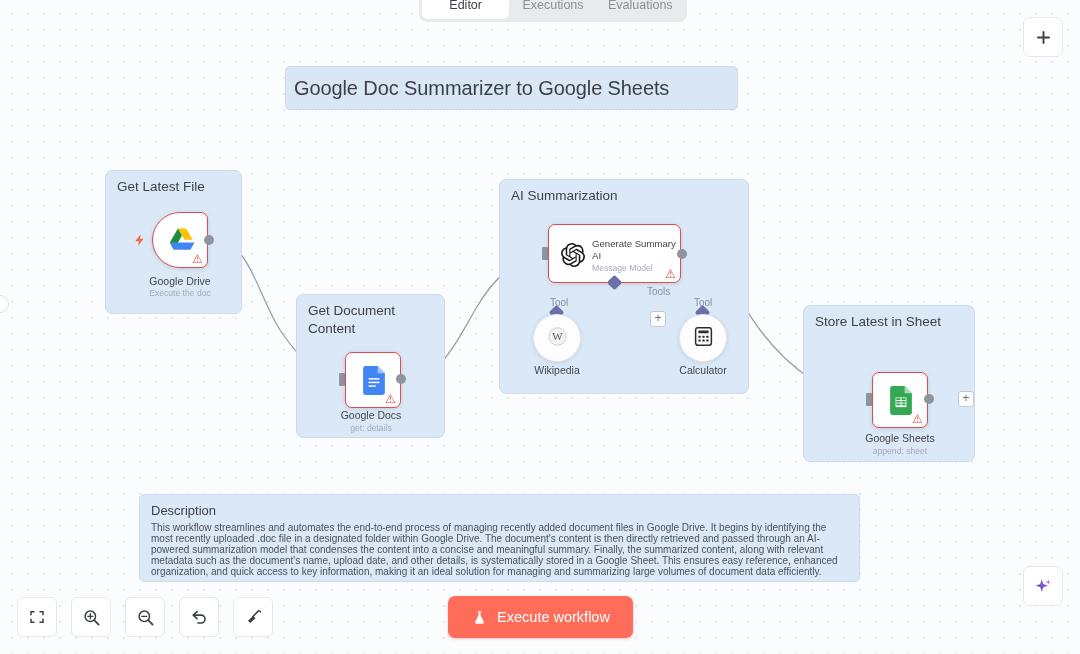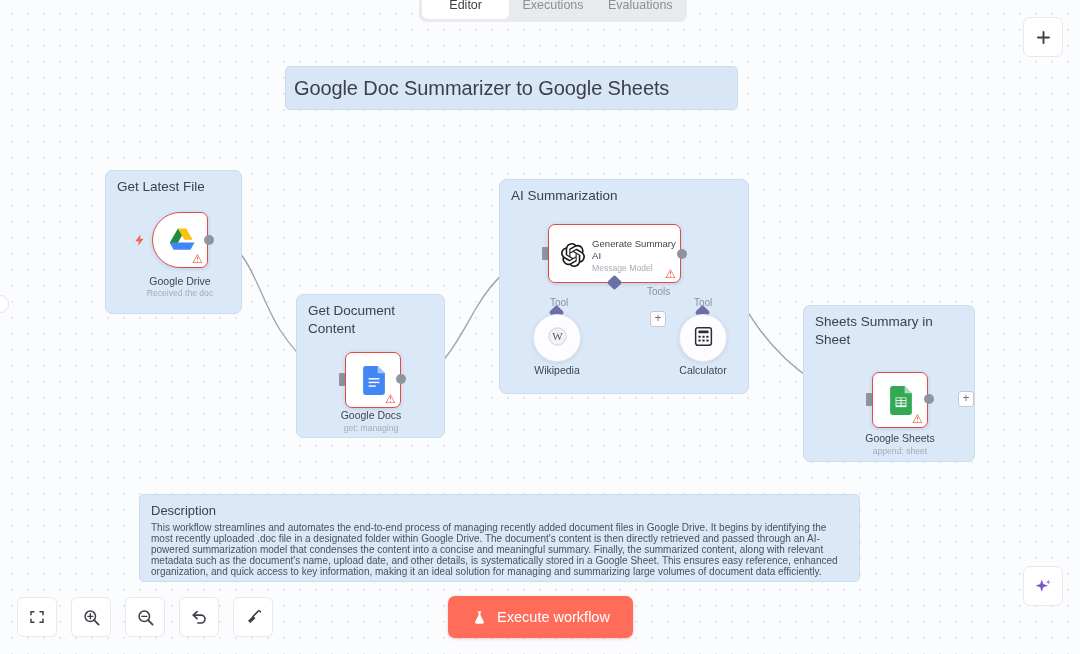--- a/index.html
+++ b/index.html
@@ -242,61 +242,61 @@
   <div class="sticky" id="sticky-2">
     <div class="sticky-title">Get Document Content</div>
   </div>
   <div class="sticky" id="sticky-1">
     <div class="sticky-title">Get Latest File</div>
   </div>
   <div class="sticky" id="sticky-3">
     <div class="sticky-title">AI Summarization</div>
   </div>
   <div class="sticky" id="sticky-4">
-    <div class="sticky-title">Sheets Summary in Sheet</div>
+    <div class="sticky-title">Store Latest in Sheet</div>
   </div>
 
   <div style="position:absolute;left:133px;top:228px;width:14px;height:24px;">
     <svg viewBox="0 0 24 24" width="14" height="24">
         <path d="M13 2 L4 14 h6 l-1 8 9-12 h-6 z" fill="#f0693f"></path>
       </svg>
   </div>
   <div class="node node-sq node-trigger" id="node-drive" style="left:152px;top:212px;">
     <div style="position:absolute;left:14px;top:14px;width:30px;height:28px;">
       <svg viewBox="0 0 48 44" width="30" height="28">
         <path d="M17.5 2 L30.5 2 L41 20 L28 20 Z" fill="#ffc107"></path>
         <path d="M17.5 2 L4.5 24.5 L11 36 L24 13 Z" fill="#1e8e3e"></path>
         <path d="M4.5 24.5 L11 36 L37.5 36 L44 24.5 Z" fill="#4285f4"></path>
         <path d="M17.5 2 L4.5 24.5 L44 24.5 L30.5 2 Z" fill="none"></path>
       </svg>
     </div>
     <div class="warn">⚠</div>
   </div>
   <div class="port" style="left:204px;top:235px;"></div>
   <div class="node-label" style="left:180px;top:275px;">Google Drive</div>
-  <div class="node-sub" style="left:180px;top:288px;">Received the doc</div>
+  <div class="node-sub" style="left:180px;top:288px;">Execute the doc</div>
 
   <div class="port-in" style="left:339px;top:373px;"></div>
   <div class="node node-sq" id="node-docs" style="left:345px;top:352px;">
     <div style="position:absolute;left:17px;top:13px;width:22px;height:29px;">
       <svg viewBox="0 0 36 48" width="22" height="29">
         <path d="M4 0 h20 l12 12 v32 a4 4 0 0 1 -4 4 h-28 a4 4 0 0 1 -4 -4 v-40 a4 4 0 0 1 4 -4 z" fill="#4285f4"></path>
         <path d="M24 0 l12 12 h-12 z" fill="#a1c2fa"></path>
         <g fill="#ffffff">
           <rect x="9" y="20" width="18" height="2.4"></rect>
           <rect x="9" y="26" width="18" height="2.4"></rect>
           <rect x="9" y="32" width="12" height="2.4"></rect>
         </g>
       </svg>
     </div>
     <div class="warn">⚠</div>
   </div>
   <div class="port" style="left:396px;top:374px;"></div>
   <div class="node-label" style="left:371px;top:409px;">Google Docs</div>
-  <div class="node-sub" style="left:371px;top:423px;">get: managing</div>
+  <div class="node-sub" style="left:371px;top:423px;">get: details</div>
 
   <div class="port-in" style="left:542px;top:247px;"></div>
   <div class="node" id="node-ai">
     <div style="position:absolute;left:12px;top:18px;width:24px;height:24px;">
       <svg viewBox="0 0 24 24" width="24" height="24">
         <path fill="#1a1a1a" d="M22.28 9.82a5.98 5.98 0 0 0-.52-4.91 6.05 6.05 0 0 0-6.51-2.9A6.07 6.07 0 0 0 4.98 4.2a5.98 5.98 0 0 0-4 2.9 6.05 6.05 0 0 0 .75 7.1 5.98 5.98 0 0 0 .51 4.91 6.05 6.05 0 0 0 6.52 2.9 5.98 5.98 0 0 0 4.5 2.01 6.05 6.05 0 0 0 5.78-4.19 5.98 5.98 0 0 0 4-2.9 6.05 6.05 0 0 0-.76-7.1zm-9.02 12.6a4.48 4.48 0 0 1-2.88-1.04l.14-.08 4.78-2.76a.79.79 0 0 0 .39-.68v-6.74l2.02 1.17a.07.07 0 0 1 .04.05v5.58a4.5 4.5 0 0 1-4.49 4.5zM3.6 18.3a4.47 4.47 0 0 1-.54-3.01l.14.09 4.79 2.76a.77.77 0 0 0 .78 0l5.84-3.37v2.33a.08.08 0 0 1-.03.06L9.73 19.96a4.5 4.5 0 0 1-6.14-1.65zM2.34 7.9a4.48 4.48 0 0 1 2.34-1.97v5.68a.77.77 0 0 0 .38.67l5.81 3.36-2.02 1.17a.07.07 0 0 1-.07 0l-4.84-2.8A4.5 4.5 0 0 1 2.34 7.9zm16.6 3.86-5.84-3.4 2.02-1.16a.07.07 0 0 1 .07 0l4.84 2.8a4.49 4.49 0 0 1-.68 8.1v-5.67a.78.78 0 0 0-.4-.67zm2.01-3.02-.14-.09-4.78-2.79a.78.78 0 0 0-.79 0L9.4 9.23V6.9a.07.07 0 0 1 .03-.06l4.84-2.79a4.49 4.49 0 0 1 6.67 4.65zM8.3 12.86l-2.02-1.17a.08.08 0 0 1-.04-.05V6.06a4.49 4.49 0 0 1 7.36-3.45l-.14.08L8.68 5.45a.79.79 0 0 0-.39.68zm1.1-2.37 2.6-1.5 2.61 1.5v3l-2.6 1.5-2.61-1.5z"></path>
       </svg>
     </div>
     <div class="ai-name">Generate Summary AI</div>
     <div class="ai-sub">Message Model</div>

